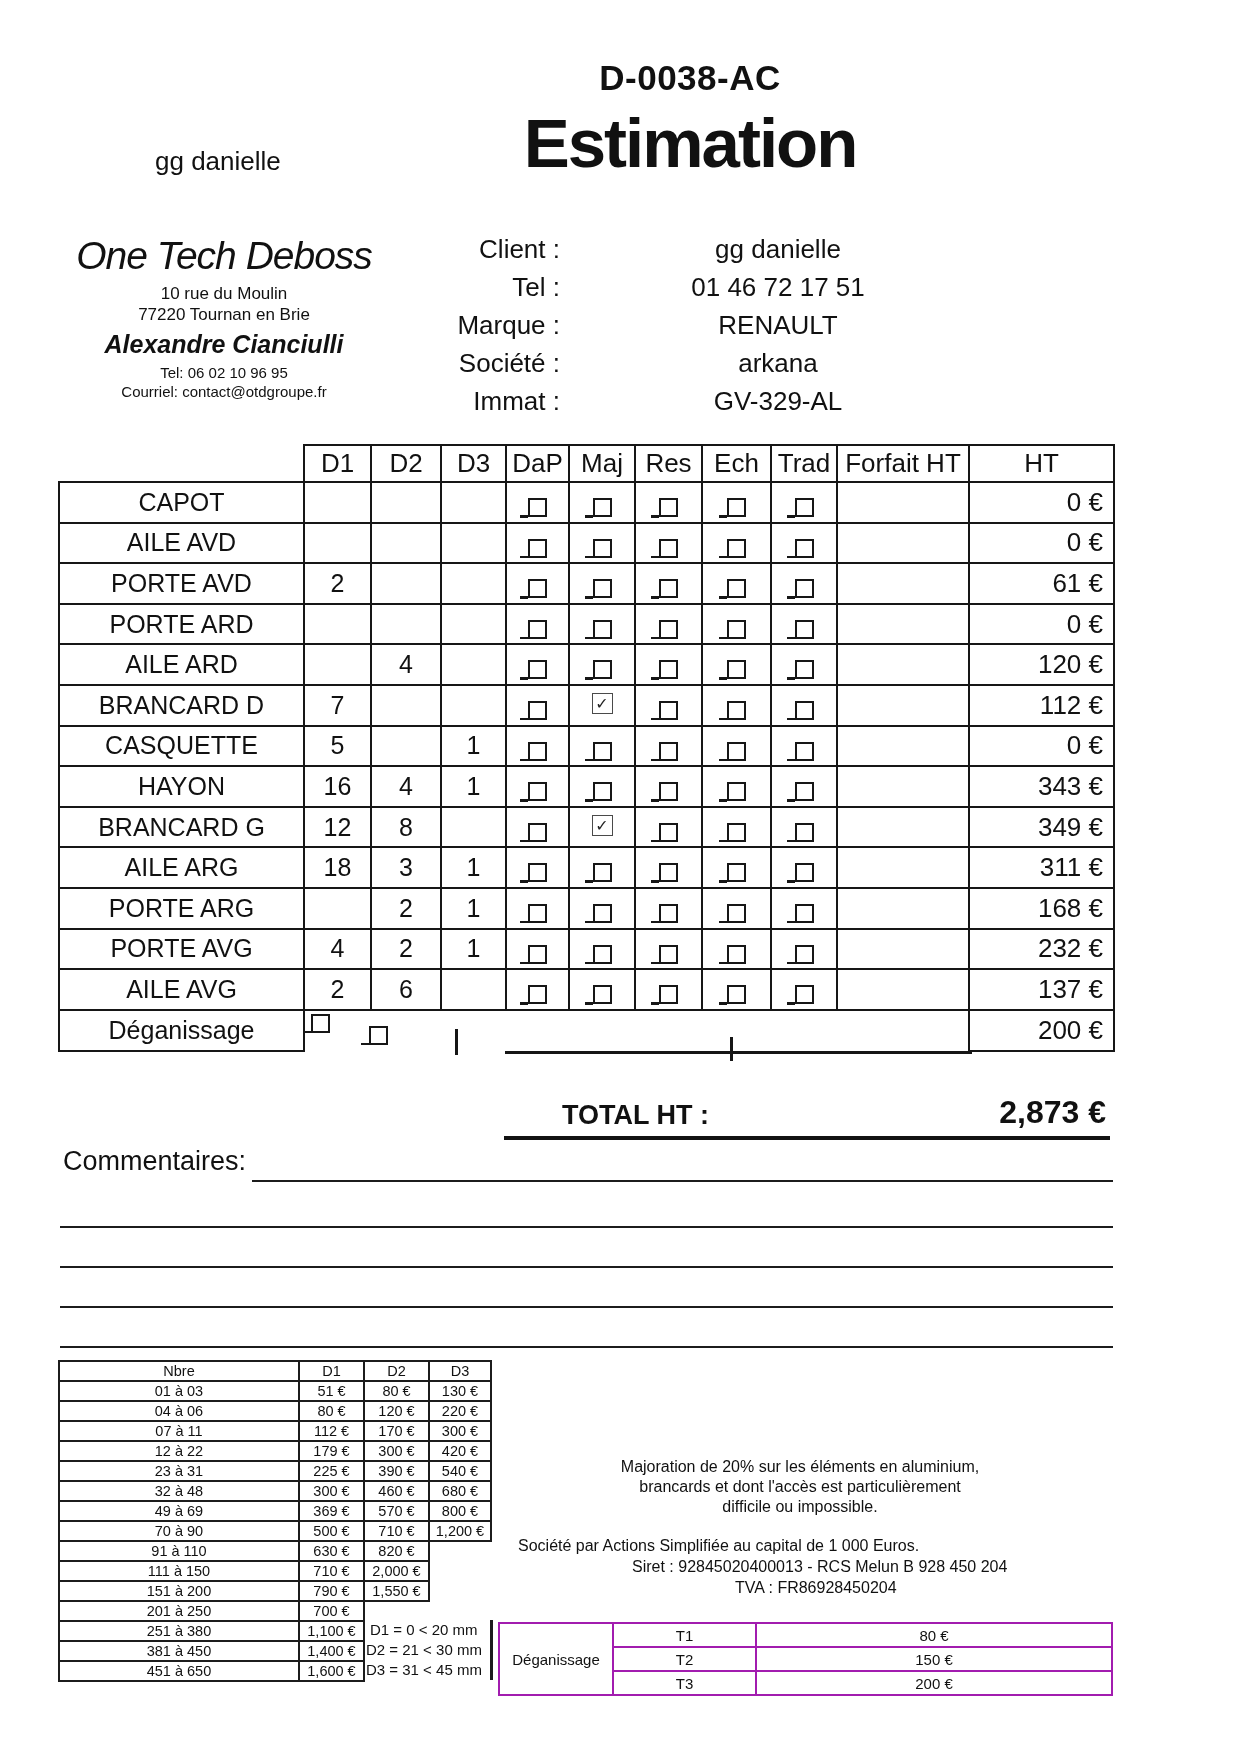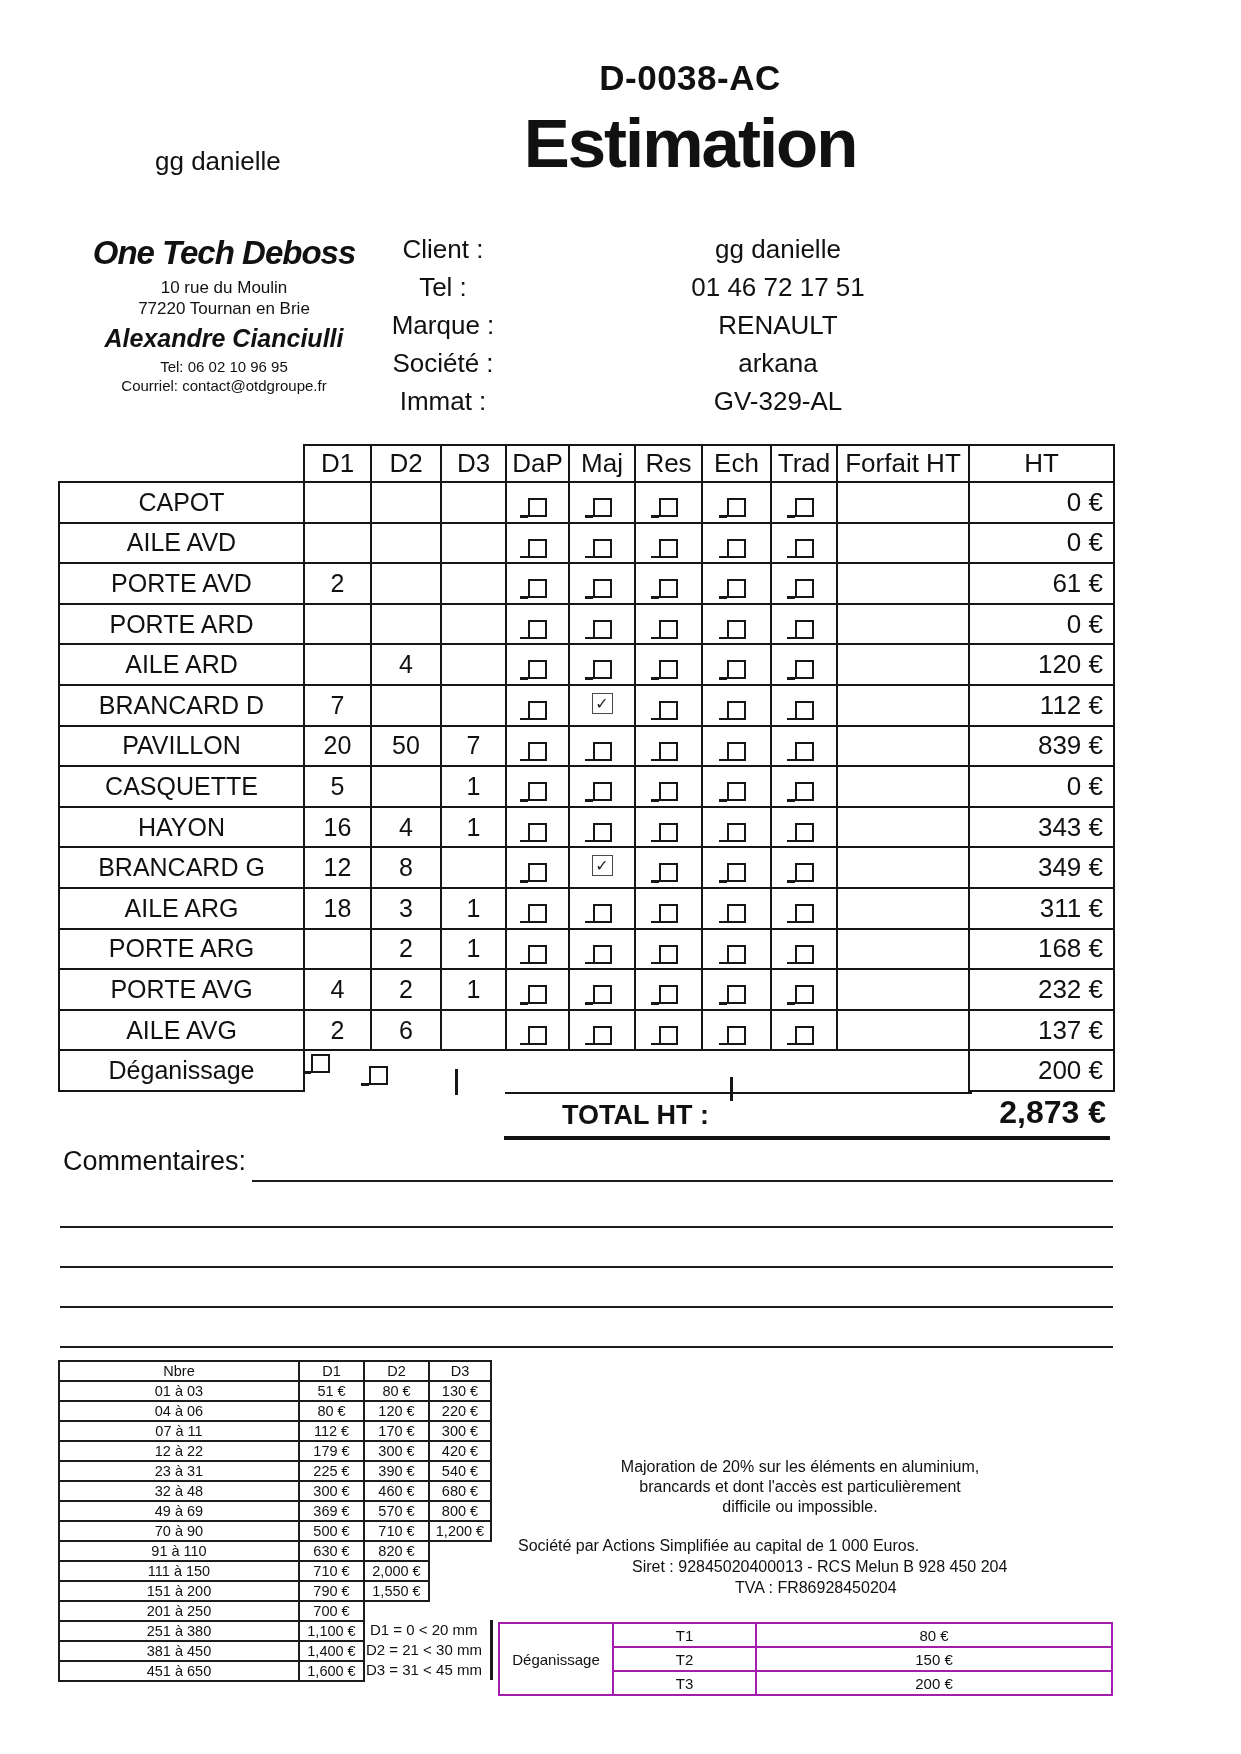--- a/index.html
+++ b/index.html
@@ -7,27 +7,27 @@
         font-family:"Liberation Sans",sans-serif;color:#111;overflow:hidden;margin:0 auto;}
   .abs{position:absolute;}
 
   
   #doc-number{left:420px;top:58px;width:540px;text-align:center;font-size:35px;font-weight:bold;letter-spacing:.5px;}
   #customer-top{left:155px;top:146px;font-size:26px;}
   #main-title{left:370px;top:104px;width:640px;text-align:center;font-size:69px;font-weight:bold;letter-spacing:-2px;}
 
   
   #company{left:46px;top:234px;width:356px;text-align:center;}
-  #company .cname{font-size:33px;font-weight:bold;font-style:italic;letter-spacing:-1px;}
+  #company .cname{font-size:39px;font-weight:normal;font-style:italic;letter-spacing:-1px;}
   #company .addr{font-size:17px;line-height:21px;margin-top:5px;}
   #company .contact{font-size:25px;font-weight:bold;font-style:italic;margin-top:5px;}
   #company .small{font-size:15px;line-height:19px;margin-top:4px;}
 
   
-  #client-labels{left:326px;top:230px;width:234px;text-align:center;font-size:26px;line-height:38px;}
+  #client-labels{left:326px;top:230px;width:234px;text-align:right;font-size:26px;line-height:38px;}
   #client-values{left:602px;top:230px;width:352px;text-align:center;font-size:26px;line-height:38px;}
 
   
   #est-wrap{left:58px;top:444px;}
   table{border-collapse:collapse;table-layout:fixed;}
   #est-table td{border:2.5px solid #161616;overflow:visible;padding:0;}
   #est-table td.no-cell{border:none;}
   #est-table tr.hrow{height:37px;}
   #est-table tr.brow{height:40.6px;}
   .hcell{text-align:center;font-size:26px;}
@@ -231,33 +231,20 @@
             <td class="num"></td>
             <td class="cb-cell"><span class="cbx"></span></td>
             <td class="cb-cell"><span class="cbx-ck">✓</span></td>
             <td class="cb-cell"><span class="cbx"></span></td>
             <td class="cb-cell"><span class="cbx"></span></td>
             <td class="cb-cell"><span class="cbx"></span></td>
             <td class="forfait"></td>
             <td class="ht">112 €</td>
           </tr>
           <tr class="brow">
-            <td class="part">PAVILLON</td>
-            <td class="num">20</td>
-            <td class="num">50</td>
-            <td class="num">7</td>
-            <td class="cb-cell"><span class="cbx"></span></td>
-            <td class="cb-cell"><span class="cbx"></span></td>
-            <td class="cb-cell"><span class="cbx"></span></td>
-            <td class="cb-cell"><span class="cbx"></span></td>
-            <td class="cb-cell"><span class="cbx"></span></td>
-            <td class="forfait"></td>
-            <td class="ht">839 €</td>
-          </tr>
-          <tr class="brow">
             <td class="part">CASQUETTE</td>
             <td class="num">5</td>
             <td class="num"></td>
             <td class="num">1</td>
             <td class="cb-cell"><span class="cbx"></span></td>
             <td class="cb-cell"><span class="cbx"></span></td>
             <td class="cb-cell"><span class="cbx"></span></td>
             <td class="cb-cell"><span class="cbx"></span></td>
             <td class="cb-cell"><span class="cbx"></span></td>
             <td class="forfait"></td>

